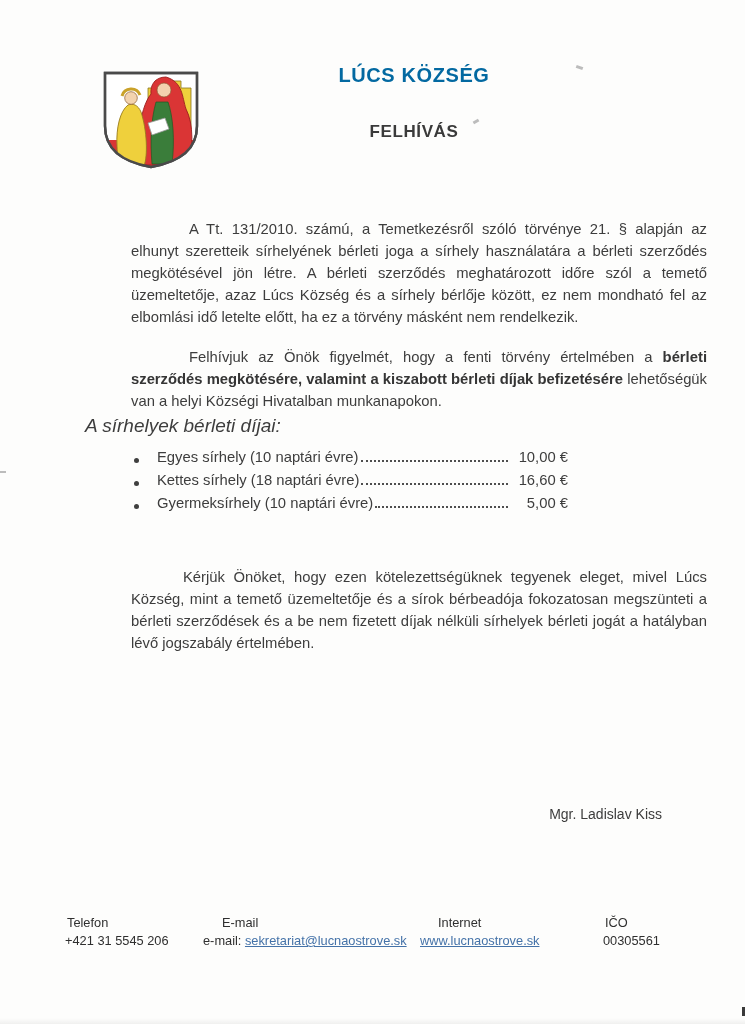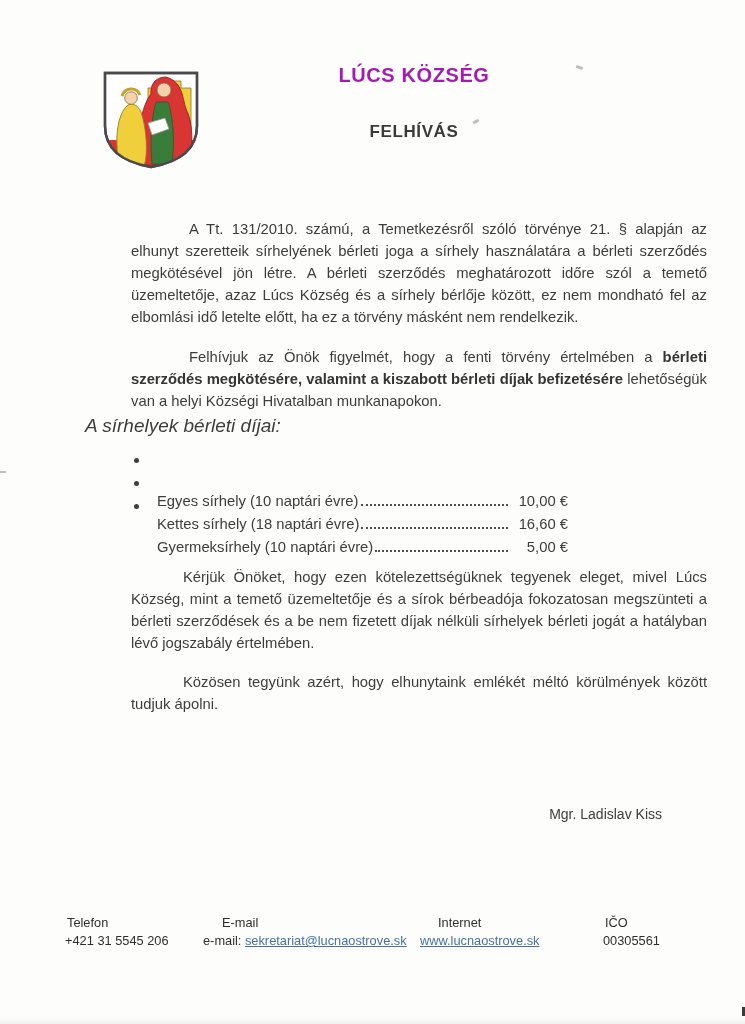--- a/index.html
+++ b/index.html
@@ -6,21 +6,21 @@
   .page {
     position:relative; width:745px; height:1024px;
     background:#fdfdfc; overflow:hidden;
     font-family:"Liberation Sans","DejaVu Sans",sans-serif;
     color:#3d3d3d;
   }
   .crest { position:absolute; left:98px; top:68px; }
   .title {
     position:absolute; left:84px; top:64px; width:660px;
     text-align:center; font-size:20px; font-weight:bold;
-    letter-spacing:0.6px; color:#a21caf;
+    letter-spacing:0.6px; color:#0369a1;
   }
   .subtitle {
     position:absolute; left:84px; top:122px; width:660px;
     text-align:center; font-size:17px; font-weight:bold;
     letter-spacing:0.6px; color:#3a3a3a;
   }
   .para {
     position:absolute; left:103px; width:576px;
     font-size:14.8px; line-height:22px; text-align:justify;
     color:#3d3d3d;
@@ -40,21 +40,21 @@
     width:29px; flex:0 0 29px; align-self:center; position:relative; height:23px;
   }
   .fee-bullet::after {
     content:""; position:absolute; left:6px; top:9px;
     width:5px; height:5px; border-radius:50%; background:#3f3f3f;
   }
   .fee-leader {
     flex:1 1 auto; border-bottom:2px dotted #4e4e4e;
     margin:0 2px 4px 2px; min-width:20px;
   }
-  .fee-price { flex:0 0 58px; text-align:right;margin-top:44px; }
+  .fee-price { flex:0 0 58px; text-align:right; }
   .signature {
     position:absolute; left:400px; top:804px; width:262px;
     text-align:right; font-size:14px; line-height:21.5px; color:#3c3c3c;
   }
   .foot { position:absolute; font-size:12.8px; color:#2f2f2f; white-space:nowrap; }
   .foot a, .link-text {
     color:#4472a8; text-decoration:underline; text-decoration-color:#4472a8; cursor:pointer;
   }
   .speck { position:absolute; background:#9a9a9a; opacity:0.65; }
   .scan-shadow {
@@ -113,21 +113,20 @@
     </div>
     <div class="fee-row">
       <span class="fee-bullet"></span>
       <span>Gyermeksírhely (10 naptári évre)</span>
       <span class="fee-leader"></span>
       <span class="fee-price">5,00 €</span>
     </div>
   </div>
 
   <p class="para indent52" id="p3">Kérjük Önöket, hogy ezen kötelezettségüknek tegyenek eleget, mivel Lúcs Község, mint a temető üzemeltetője és a sírok bérbeadója fokozatosan megszünteti a bérleti szerződések és a be nem fizetett díjak nélküli sírhelyek bérleti jogát a hatályban lévő jogszabály értelmében.</p>
-  <p class="para indent52" id="p4">Közösen tegyünk azért, hogy elhunytaink emlékét méltó körülmények között tudjuk ápolni.</p>
 
   <div class="signature">
     <div>Mgr. Ladislav Kiss</div>
   </div>
 
   <div class="foot" style="left:67px; top:915px;">Telefon</div>
   <div class="foot" style="left:65px; top:933px;">+421 31 5545 206</div>
 
   <div class="foot" style="left:222px; top:915px;">E-mail</div>
   <div class="foot" style="left:203px; top:933px;"><span>e-mail: </span><a class="link-text">sekretariat@lucnaostrove.sk</a></div>

